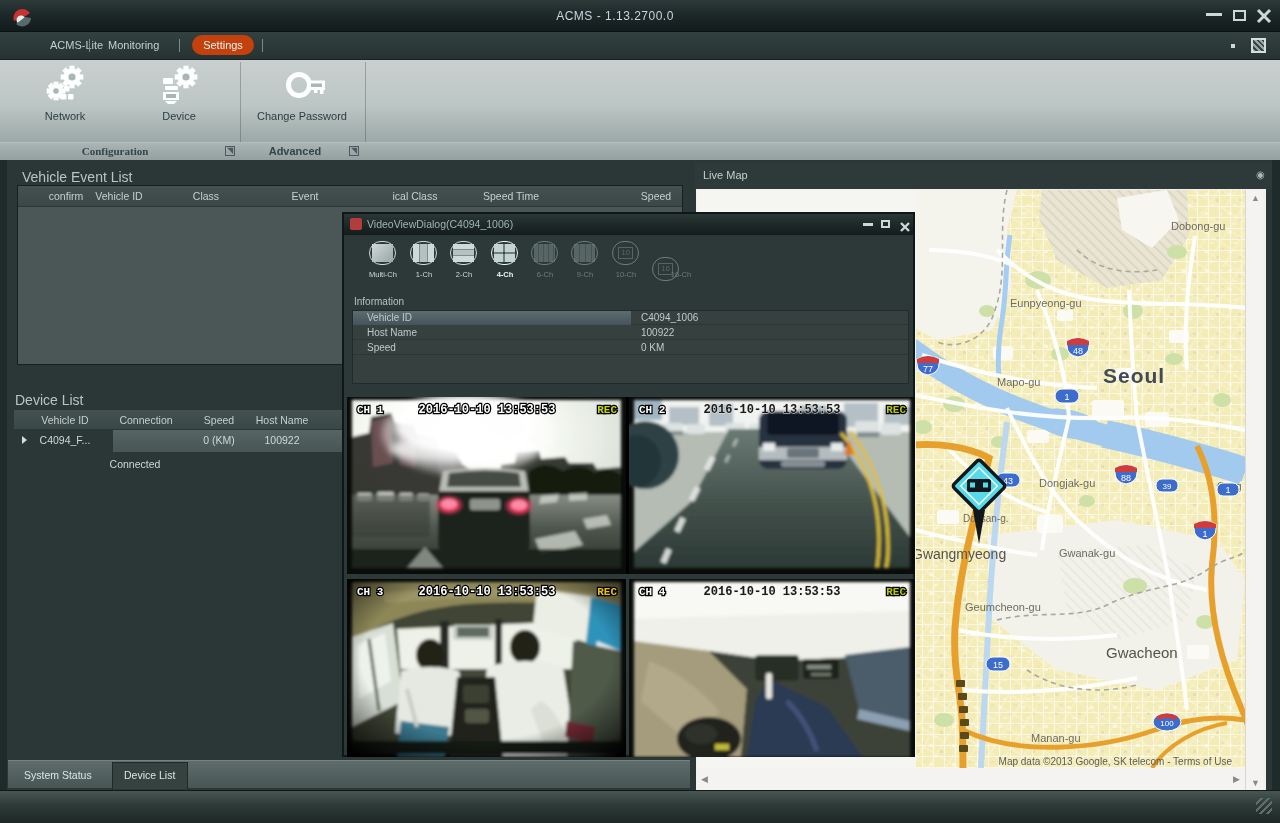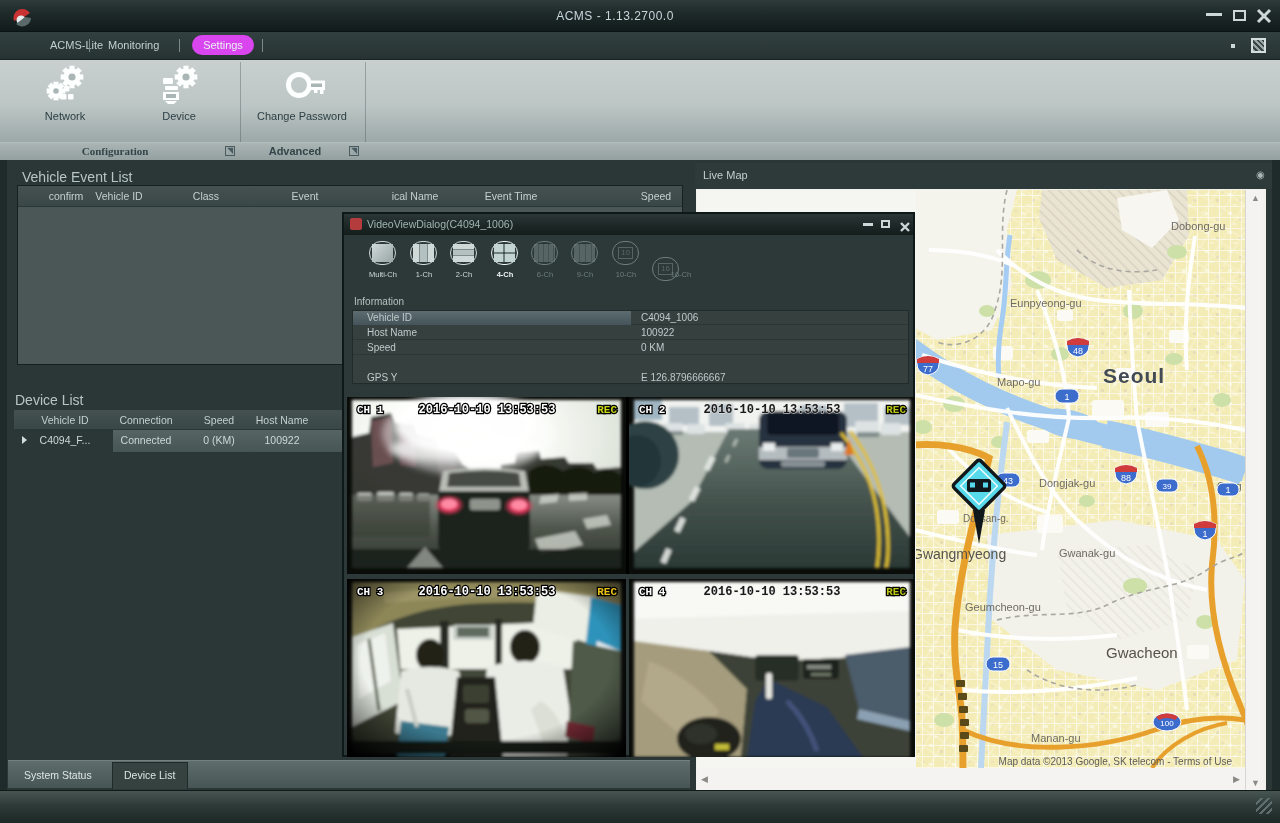--- a/index.html
+++ b/index.html
@@ -13,21 +13,21 @@
     border-bottom:1px solid #0b1414; }
   #apptitle { left:540px; top:9px; width:150px; text-align:center; color:#c8d6dd;
     font-size:12px; letter-spacing:0.5px; }
   .winbtn { top:9px; color:#cdd7d7; font-size:12px; line-height:14px; }
   
   #menubar { left:0; top:32px; width:1280px; height:28px;
     background:linear-gradient(180deg,#32403f 0%,#273333 100%);
     border-bottom:1px solid #182322; }
   .menuitem { top:39px; color:#c2d0cf; font-size:11px; }
   .menusep { top:39px; width:1px; height:13px; background:#7b8a89; }
-  #settingspill { left:192px; top:35px; width:62px; height:20px; background:#d946ef;
+  #settingspill { left:192px; top:35px; width:62px; height:20px; background:#c2410c;
     border-radius:10px; color:#eaf2f1; font-size:11px; text-align:center; line-height:20px; }
   
   #toolbar { left:0; top:60px; width:1280px; height:100px;
     background:linear-gradient(180deg,#c9d0cf 0%,#bcc6c5 45%,#9fabaa 78%,#96a3a2 100%); }
   .tbsep { top:62px; width:1px; height:96px; background:rgba(60,75,75,0.35); }
   .tblabel { top:110px; color:#2c3e44; font-size:11px; text-align:center; }
   #tbfooter { left:0; top:142px; width:1280px; height:18px;
     background:linear-gradient(180deg,#aab5b4,#93a09f);
     border-top:1px solid rgba(255,255,255,0.3); }
   .ftlabel { top:145px; color:#33454a; font-size:11px; font-weight:bold; text-align:center; }
@@ -191,39 +191,39 @@
   <div id="edgeL" class="abs"></div>
   <div id="edgeR" class="abs"></div>
 
   <div class="abs paneltitle" style="left:22px; top:169px;">Vehicle Event List</div>
   <div id="evtable" class="abs">
     <div id="evhead" class="abs"></div>
     <div class="abs th" style="left:18px; width:60px;">confirm</div>
     <div class="abs th" style="left:71px; width:60px;">Vehicle ID</div>
     <div class="abs th" style="left:158px; width:60px;">Class</div>
     <div class="abs th" style="left:257px; width:60px;">Event</div>
-    <div class="abs th" style="left:366px; width:62px;">ical Name</div>
-    <div class="abs th" style="left:462px; width:62px;">Event Time</div>
+    <div class="abs th" style="left:366px; width:62px;">ical Class</div>
+    <div class="abs th" style="left:462px; width:62px;">Speed Time</div>
     <div class="abs th" style="left:618px; width:40px;">Speed</div>
   </div>
 
   <div class="abs paneltitle" style="left:15px; top:392px;">Device List</div>
   <div id="dvtable" class="abs">
     <div id="dvhead" class="abs"></div>
     <div class="abs th" style="left:11px; width:80px;">Vehicle ID</div>
     <div class="abs th" style="left:92px; width:80px;">Connection</div>
     <div class="abs th" style="left:175px; width:60px;">Speed</div>
     <div class="abs th" style="left:233px; width:70px;">Host Name</div>
     <div class="abs th" style="left:323px; width:30px;">S</div>
     <div id="dvrow" class="abs">
       <div id="dvrowhl" class="abs"></div>
       <div class="abs" style="left:8px; top:6px; width:0; height:0; border-left:5px solid #d4dcdb;
         border-top:4px solid transparent; border-bottom:4px solid transparent;"></div>
       <div class="abs td" style="left:11px; width:80px;">C4094_F...</div>
-      <div class="abs td" style="left:92px; width:80px;">Connected</div>
+      <div class="abs td" style="left:81px; width:80px;margin-top:24px;">Connected</div>
       <div class="abs td" style="left:175px; width:60px;">0 (KM)</div>
       <div class="abs td" style="left:233px; width:70px;">100922</div>
       <div class="abs td" style="left:323px; width:30px;">Y</div>
     </div>
   </div>
 
   <div id="tabstrip" class="abs">
     <div class="abs tabtext" style="left:16px; top:8px;">System Status</div>
     <div id="tab2" class="abs"></div>
     <div class="abs tabtext" style="left:116px; top:8px;">Device List</div>
@@ -498,24 +498,20 @@
         <div class="abs infokey">Vehicle ID</div>
           <div class="abs infoval">C4094_1006</div>
       </div>
       <div class="inforow abs" style="top:15px;">
           <div class="abs infokey">Host Name</div>
           <div class="abs infoval">100922</div>
         </div>
       <div class="inforow abs" style="top:30px;">
           <div class="abs infokey">Speed</div>
           <div class="abs infoval">0 KM</div>
-        </div>
-      <div class="inforow abs" style="top:60px;">
-          <div class="abs infokey">GPS Y</div>
-          <div class="abs infoval">E 126.8796666667</div>
         </div>
     </div>
     <div id="v1" class="abs vid" style="left:3px; top:183px; width:321px; height:177px;">
     <svg width="279" height="177" viewBox="0 0 279 177">
       <defs>
         <radialGradient id="sun1" cx="0.40" cy="0.22" r="0.85">
           <stop offset="0" stop-color="#ffffff"></stop>
           <stop offset="0.35" stop-color="#fbfdf8"></stop>
           <stop offset="0.7" stop-color="#dfe5dc"></stop>
           <stop offset="1" stop-color="#b8c0b6"></stop>

